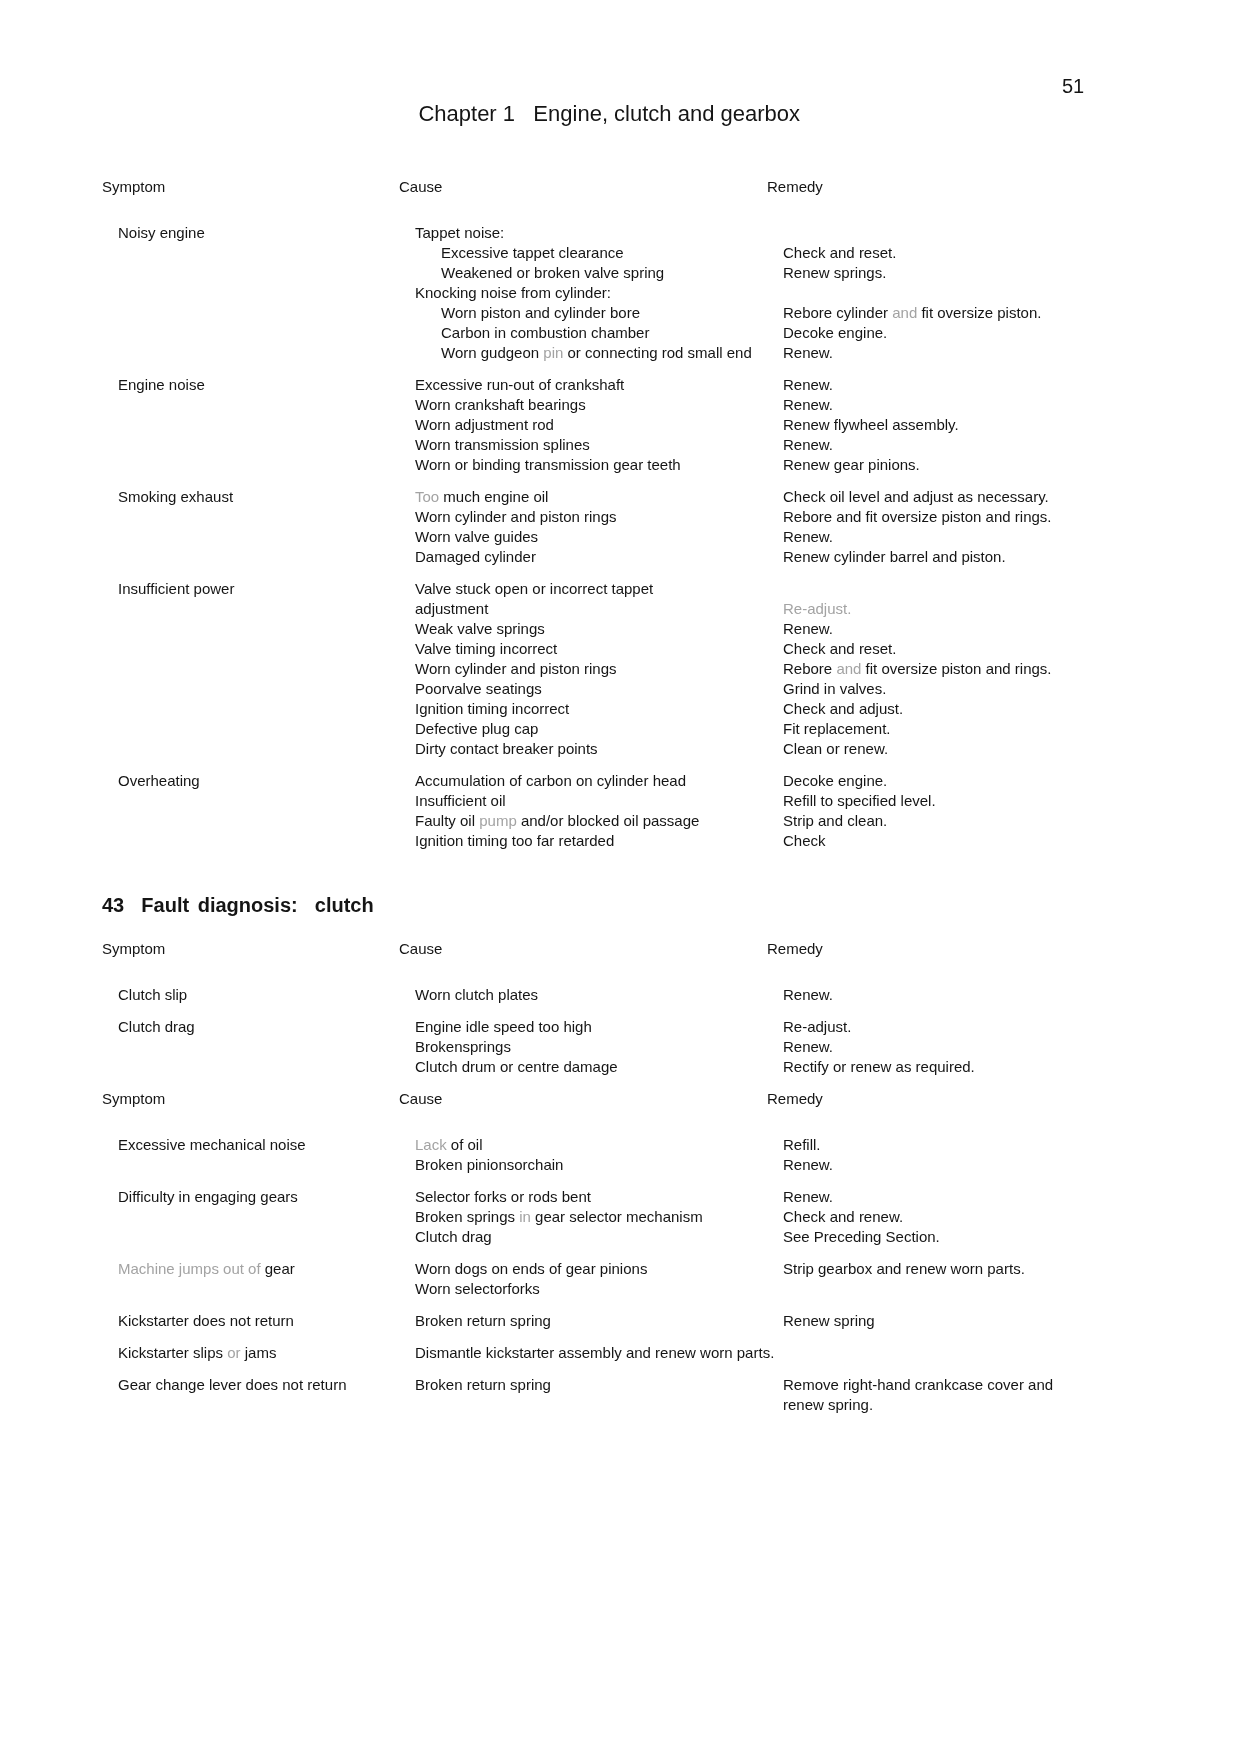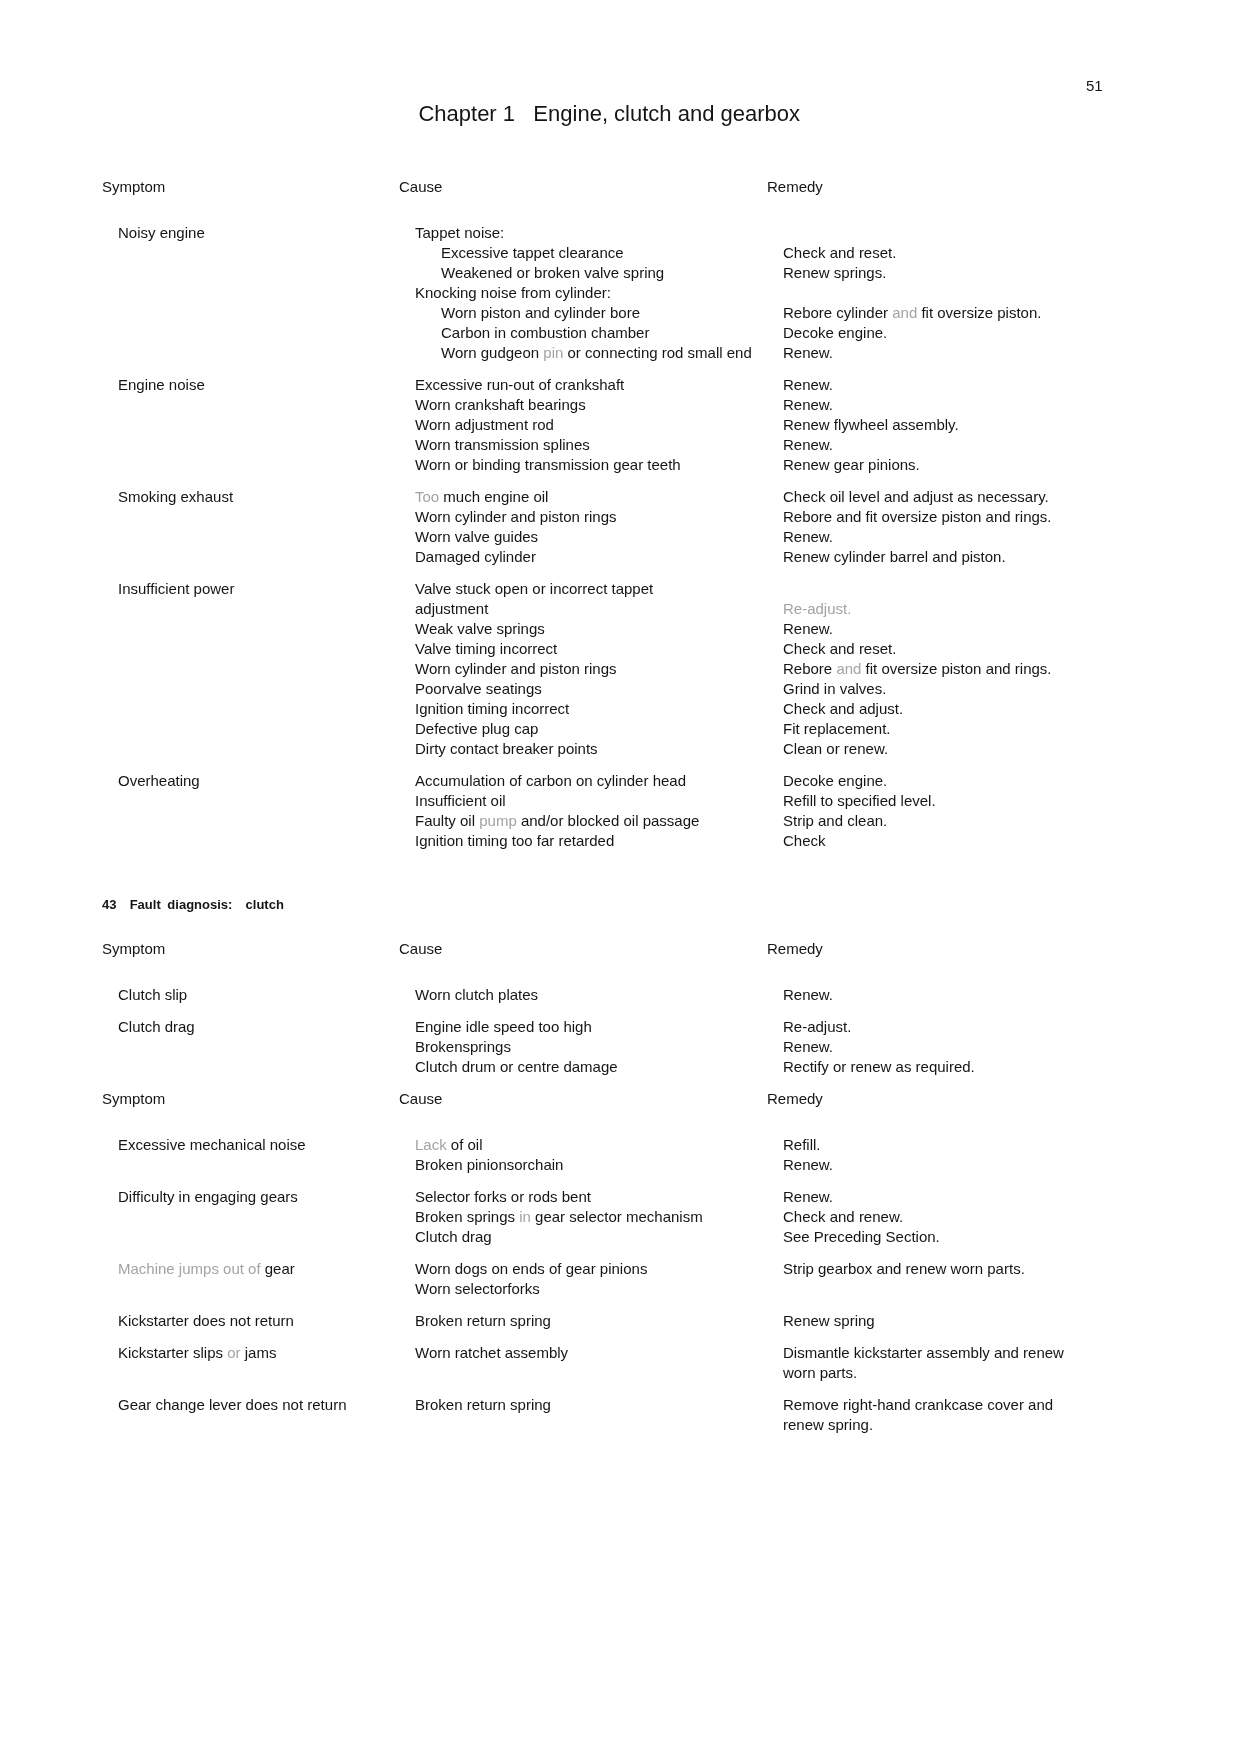--- a/index.html
+++ b/index.html
@@ -7,23 +7,23 @@
   body {
     width:1240px; height:1754px; position:relative;
     font-family:"Liberation Sans","DejaVu Sans",sans-serif;
     font-size:15px; line-height:20px;
     color:var(--ink, #151515);
     -webkit-font-smoothing:antialiased;
   }
   .page { position:relative; width:100%; height:100%; padding:78px 167px 0 102px; }
   .title-row { width:990px; text-align:center; font-size:22px; line-height:24px;
                margin-bottom:27px; white-space:pre-wrap; }
-  .page-number { position:absolute; left:1086px; top:76px; font-size:15px; }
+  .page-number { position:absolute; left:1062px; top:76px; font-size:20px; }
   .section { display:flow-root; }
-  .section-heading { font-size:13px; font-weight:700; word-spacing:3px;
+  .section-heading { font-size:20px; font-weight:700; word-spacing:3px;
                      margin:32px 0 24px 0; white-space:pre-wrap; }
   .section:first-of-type .section-heading { display:none; }
   .grid { display:grid; grid-template-columns:297px 368px 306px; }
   .headers { font-weight:400; margin-bottom:26px; }
   .row { margin-bottom:12px;margin-left:16px; }
   .cell { white-space:pre-wrap; }
   .cause.ind { padding-left:26px; }
   .faded { color:var(--faded, #a3a3a3); }
 </style>
 </head>
@@ -196,21 +196,20 @@
           <div class="cell cause">Worn selectorforks</div>
           <div class="cell remedy"></div>
         </div>
         <div class="grid row">
           <div class="cell symptom">Kickstarter does not return</div>
           <div class="cell cause">Broken return spring</div>
           <div class="cell remedy">Renew spring</div>
         </div>
         <div class="grid row">
           <div class="cell symptom">Kickstarter slips <span class="faded">or</span> jams</div>
-          <div class="cell cause">Worn ratchet assembly</div>
           <div class="cell remedy">Dismantle kickstarter assembly and renew worn parts.</div>
         </div>
         <div class="grid row">
           <div class="cell symptom">Gear change lever does not return</div>
           <div class="cell cause">Broken return spring</div>
           <div class="cell remedy">Remove right-hand crankcase cover and renew spring.</div>
         </div>
       </section>
     </main>
 </div>

